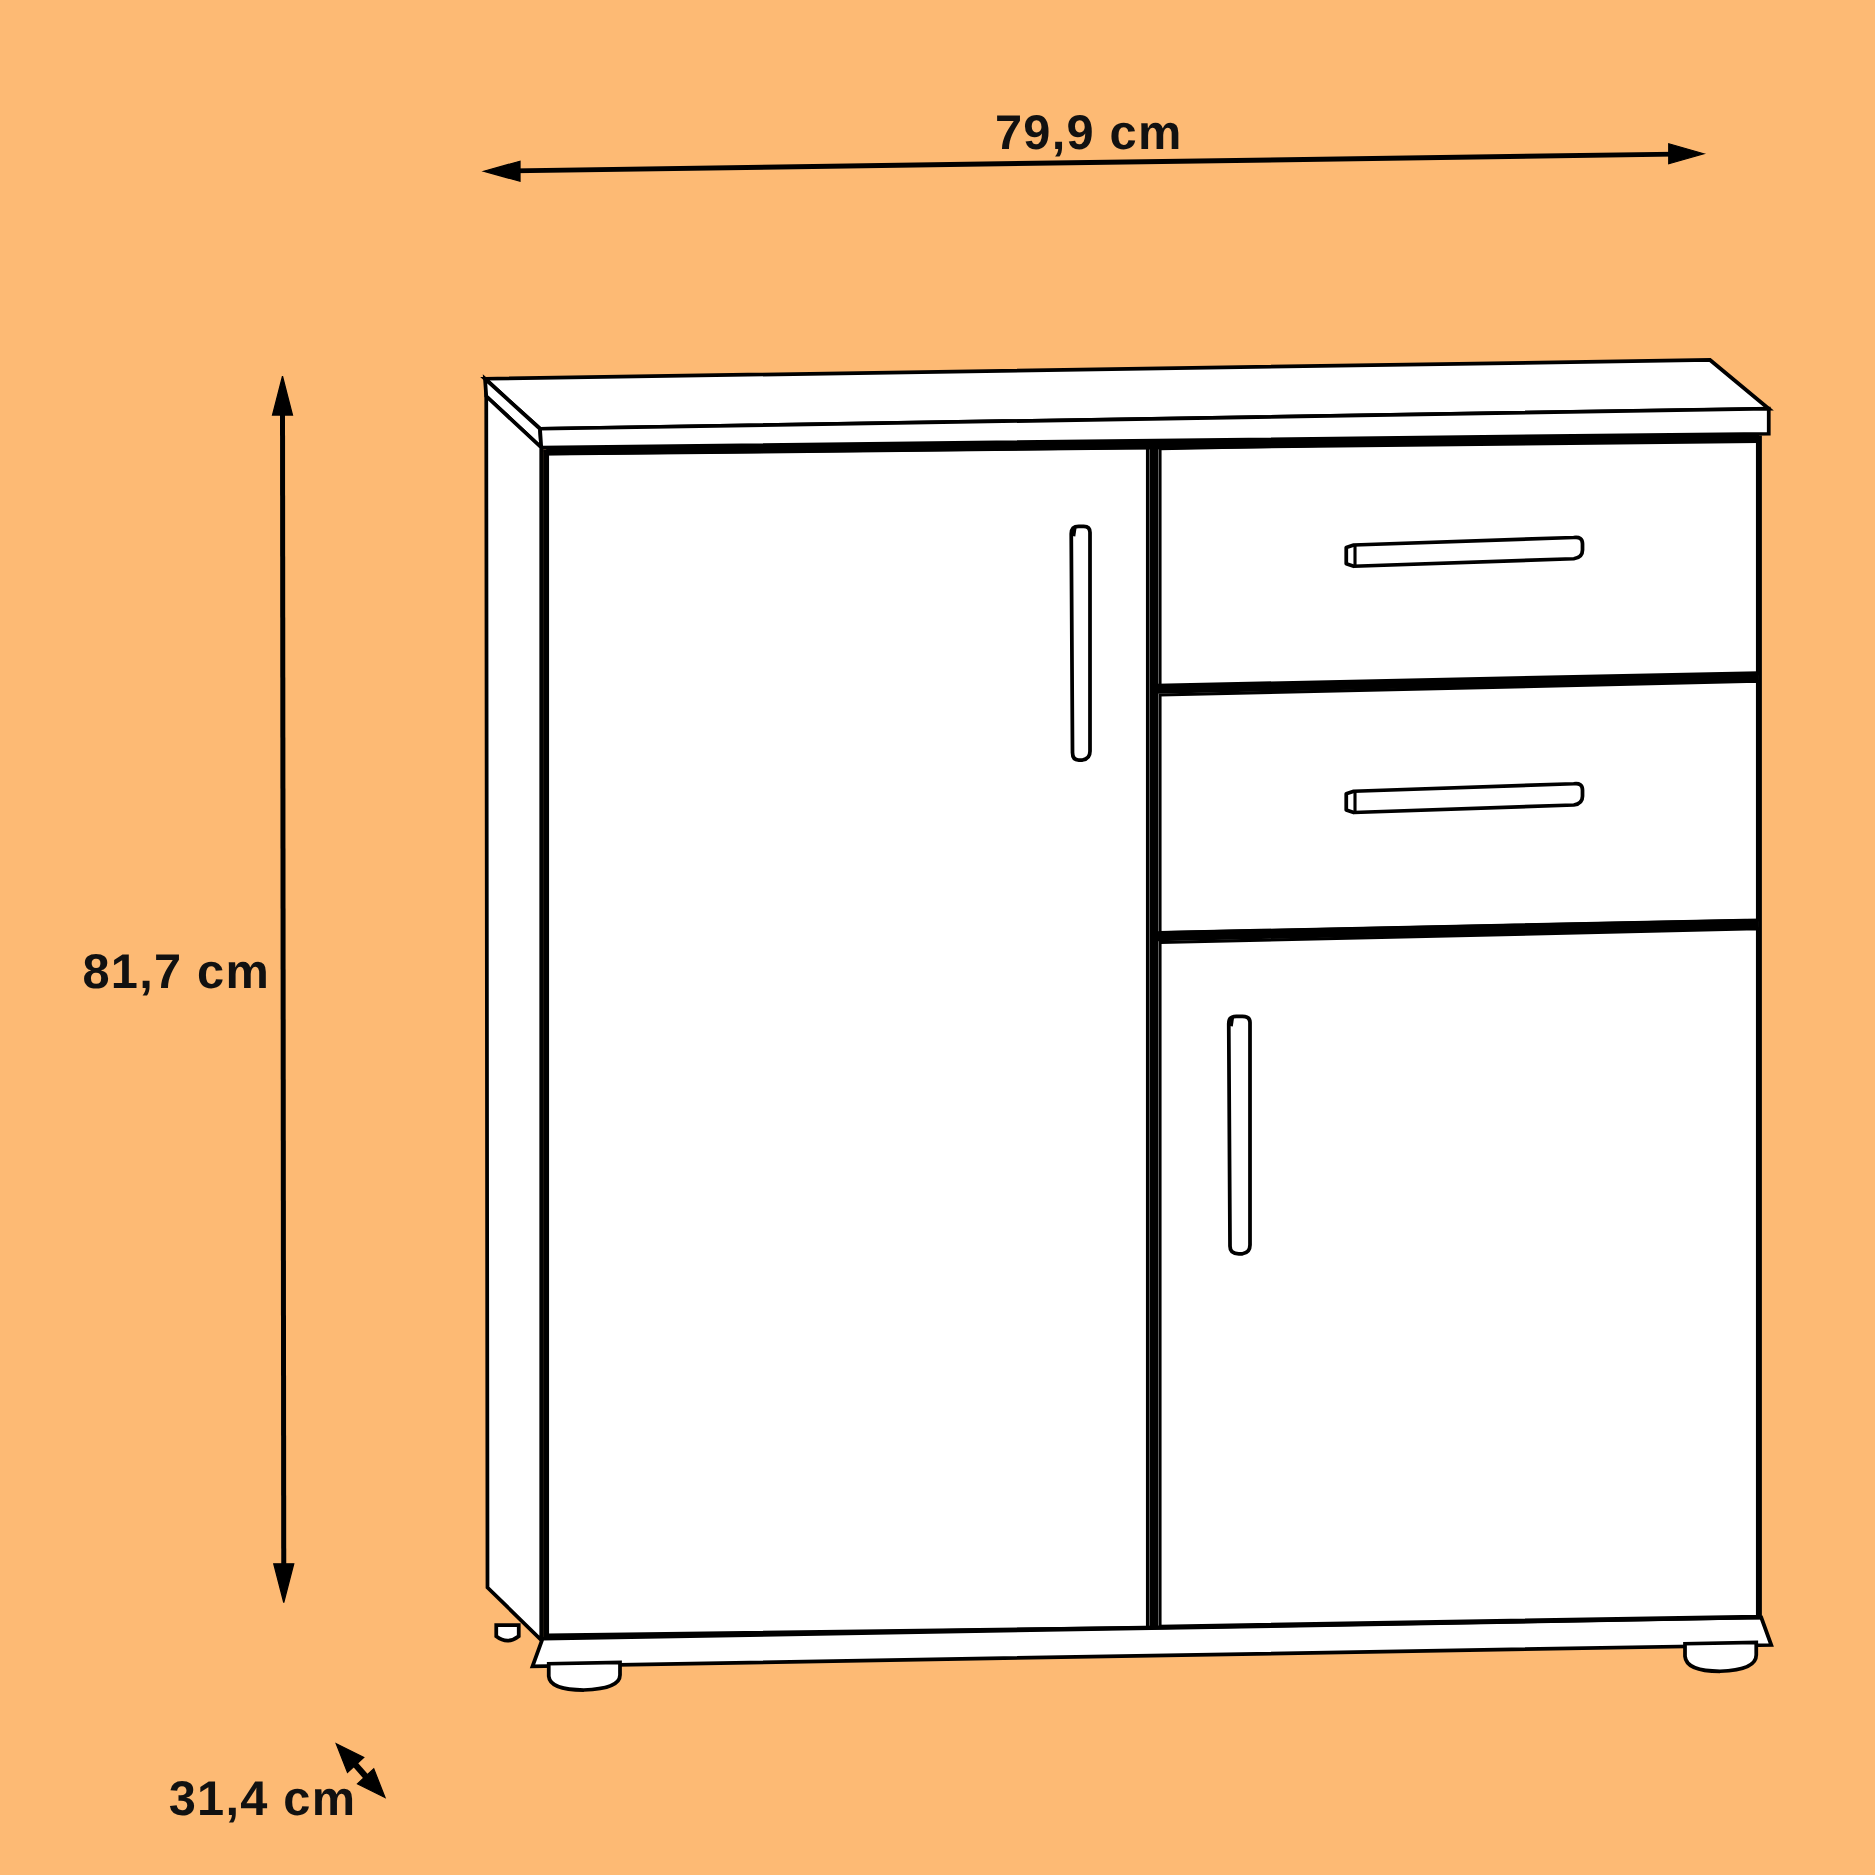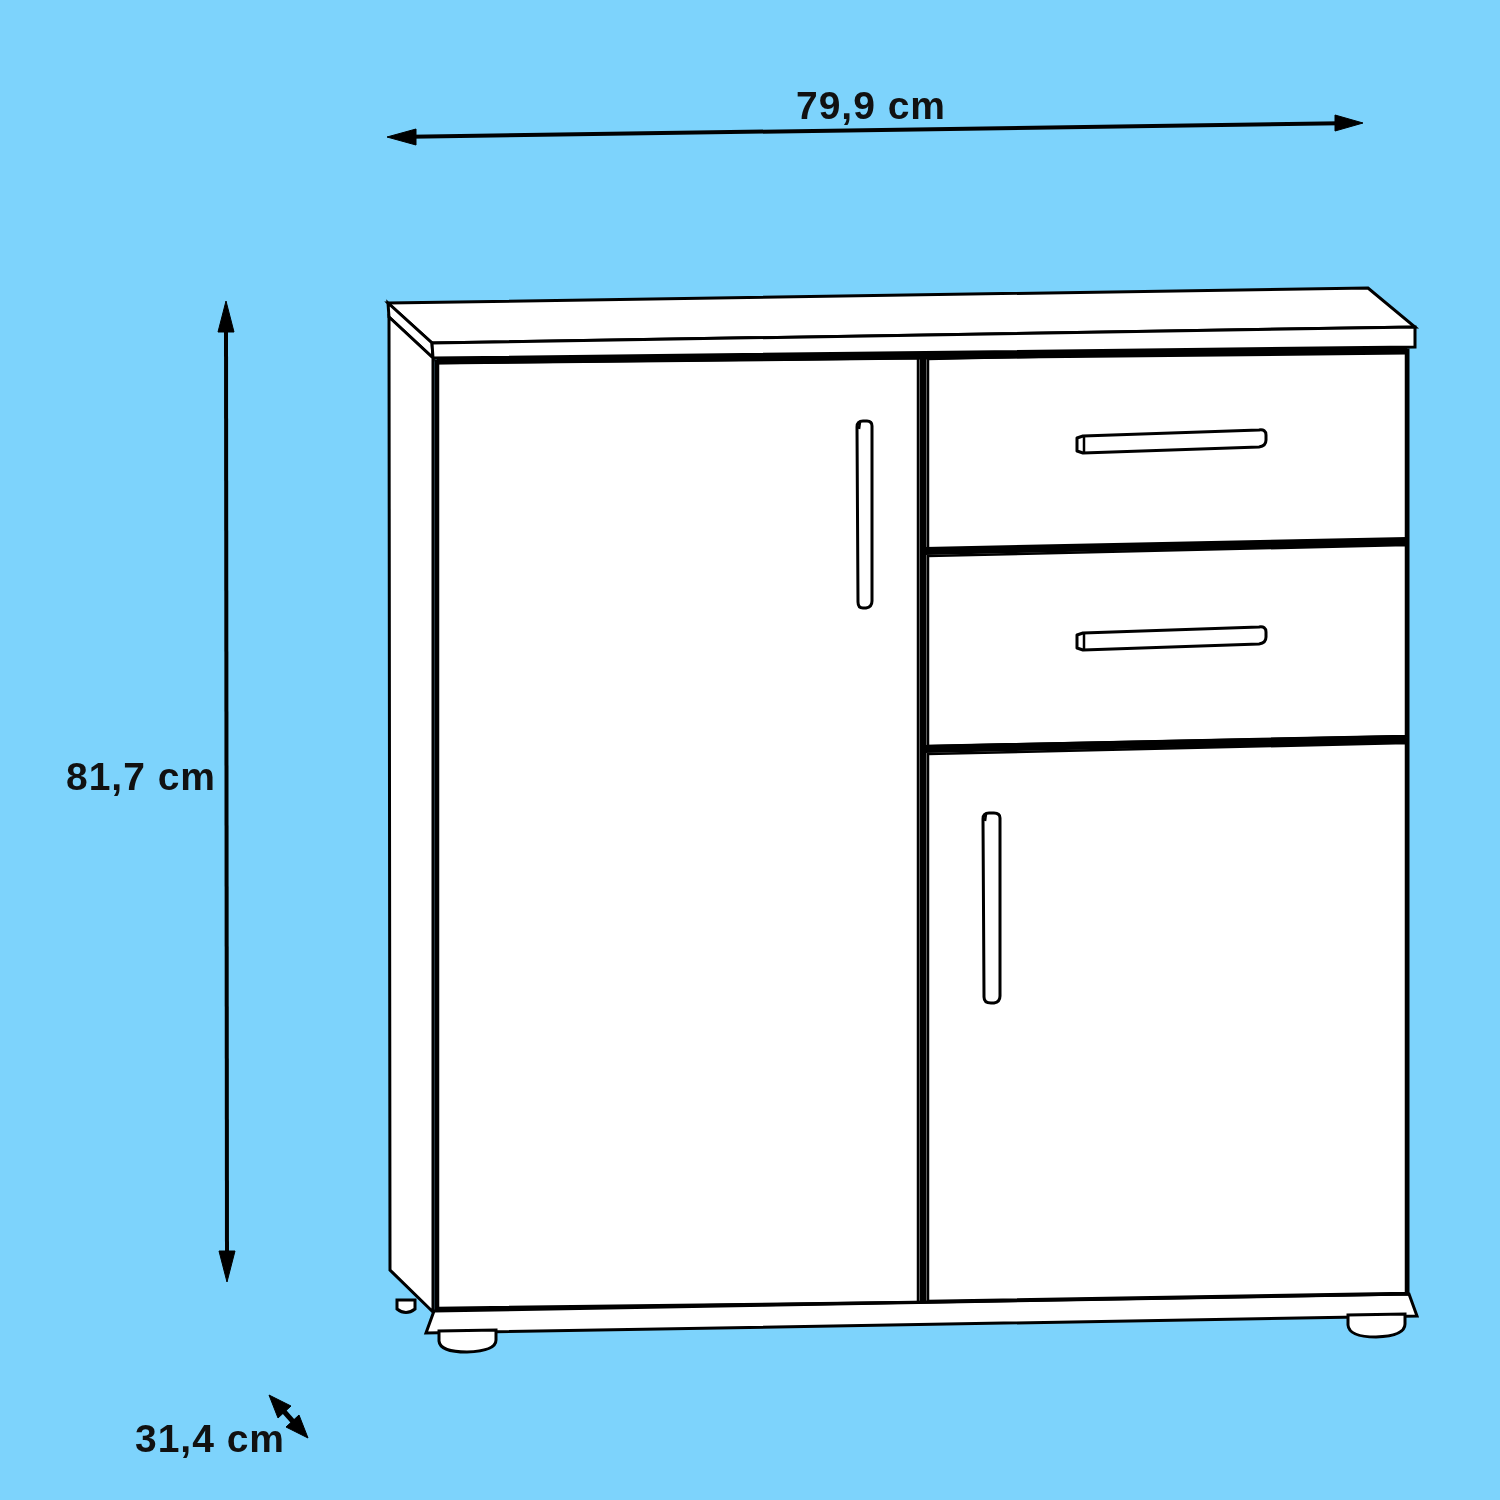--- a/index.html
+++ b/index.html
@@ -7,21 +7,21 @@
     padding: 0;
     width: 1500px;
     height: 1500px;
     background: #ffffff;
     font-family: "Liberation Sans", sans-serif;
   }
   #stage {
     position: relative;
     width: 1500px;
     height: 1500px;
-    background: #7dd3fc;
+    background: #fdba74;
     overflow: hidden;
   }
   svg { display: block; }
   .dim-label {
     font-family: "Liberation Sans", sans-serif;
     font-weight: 700;
     font-size: 39px;
     fill: #111111;
     letter-spacing: 1px;
   }

